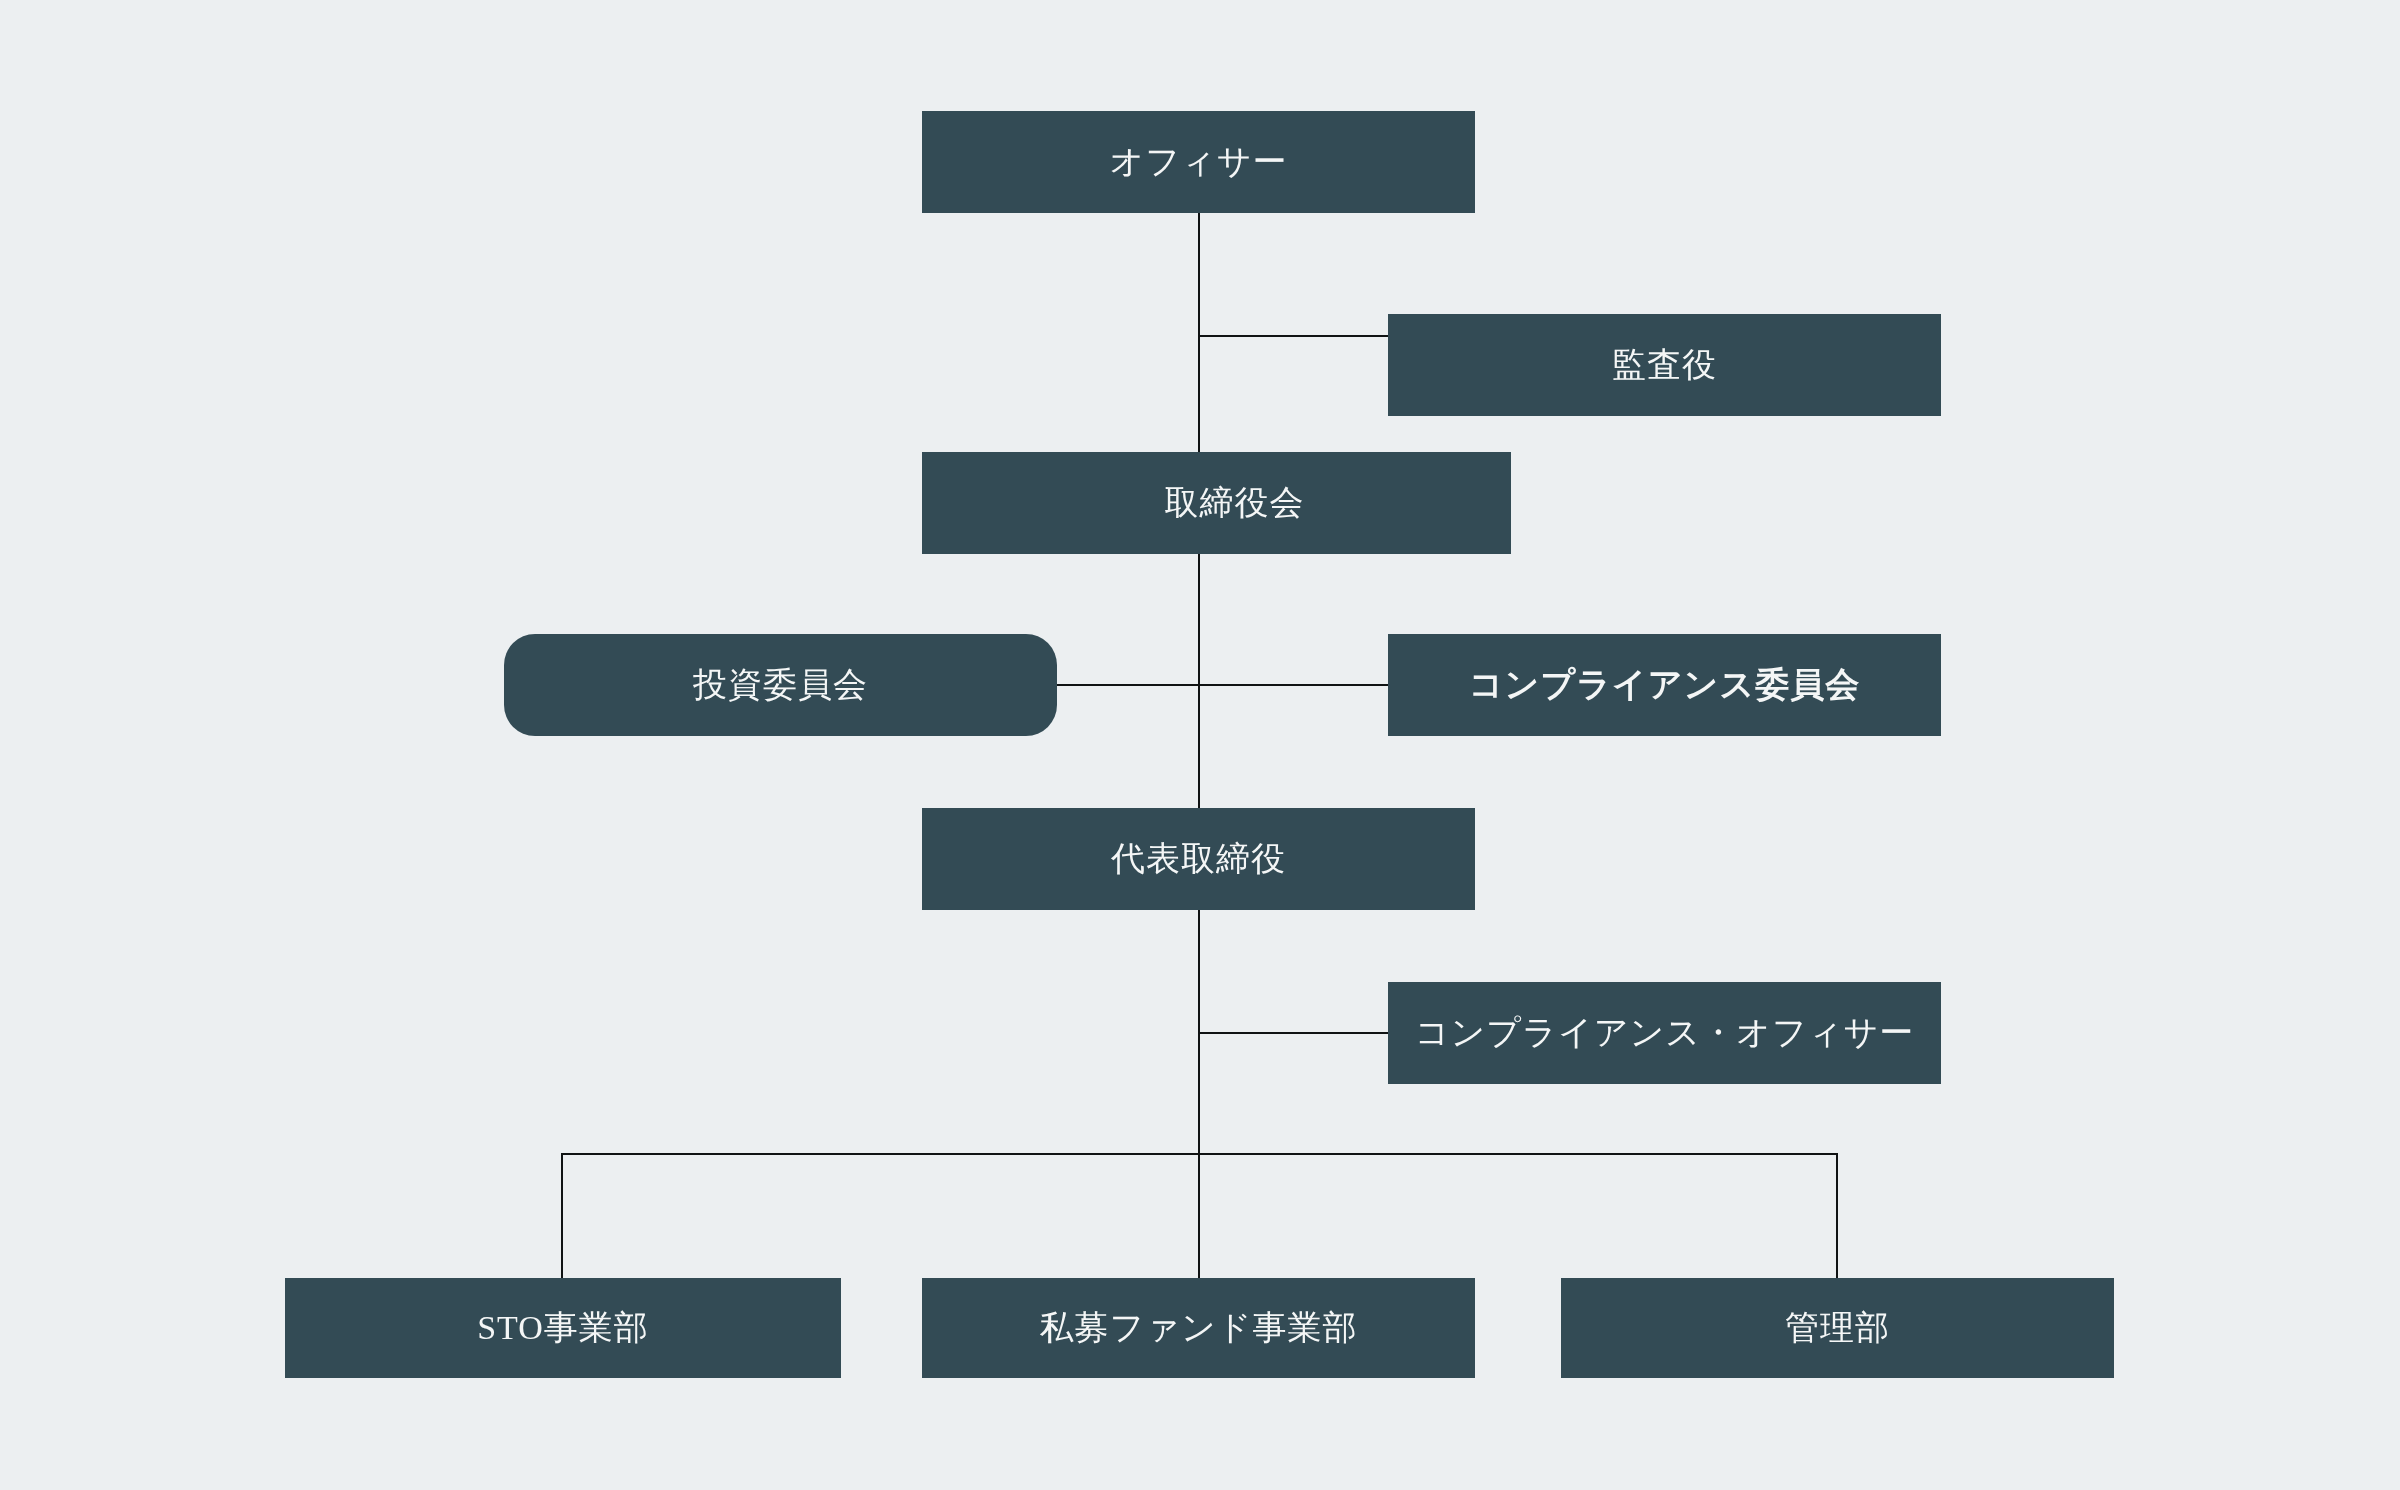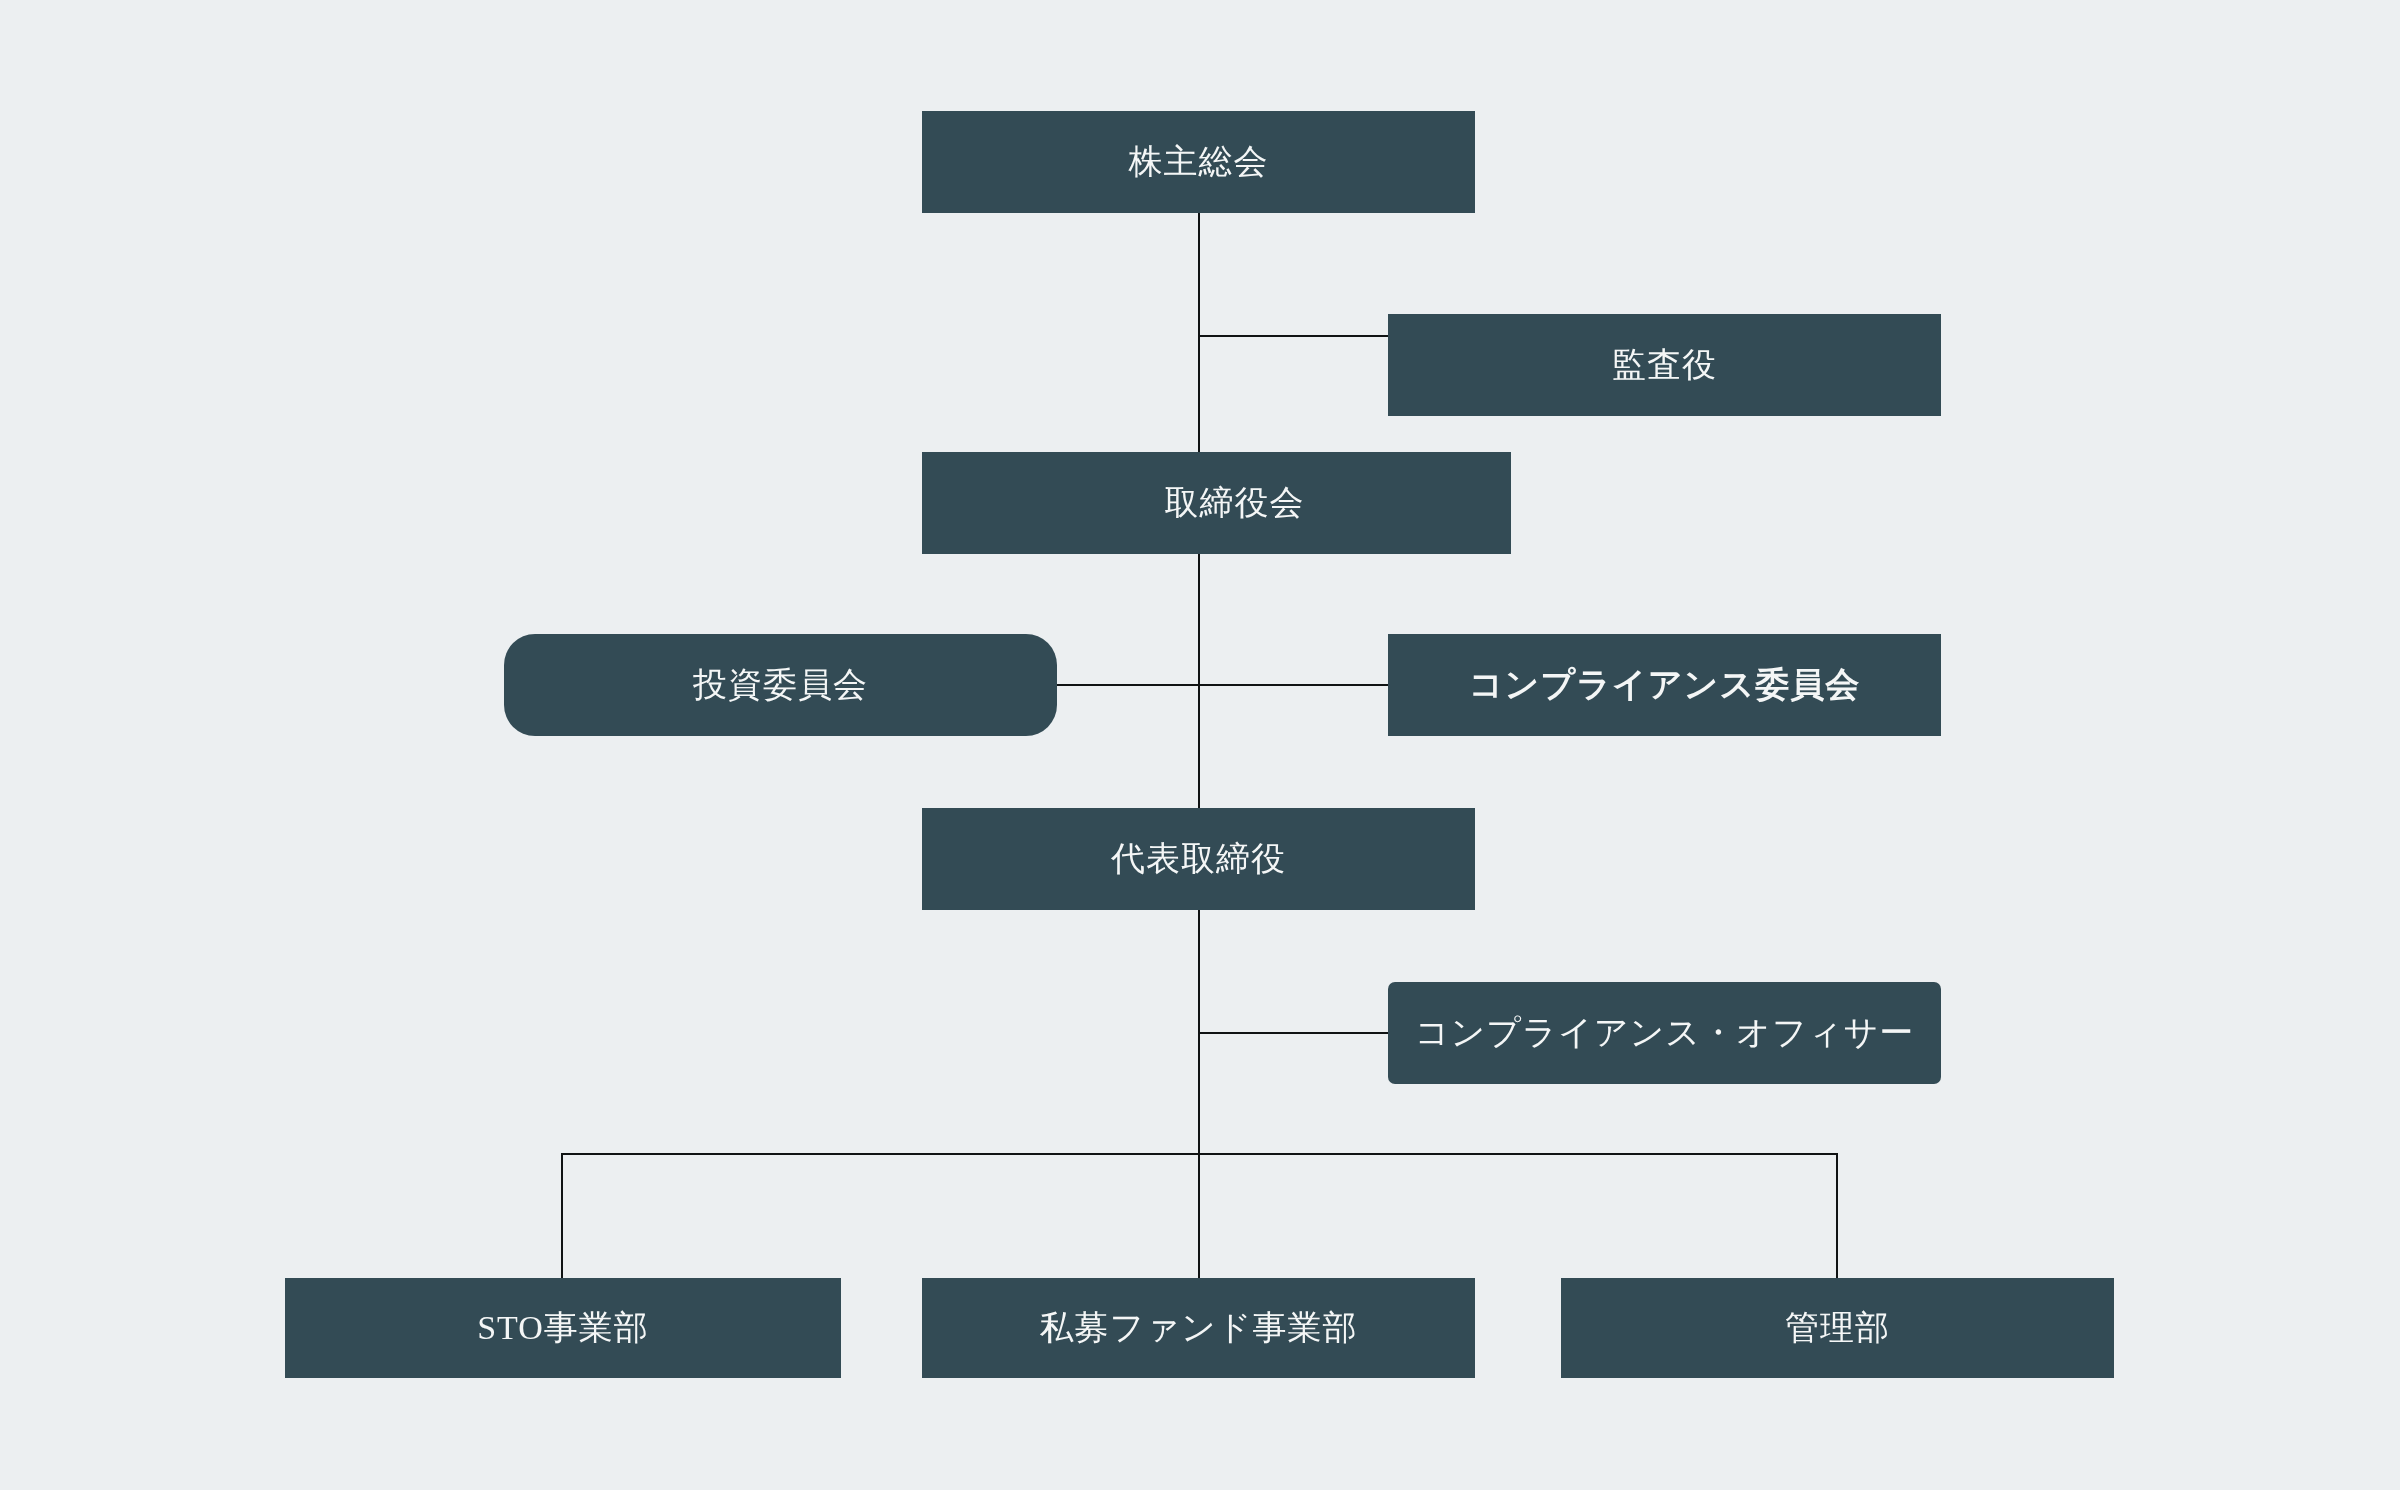--- a/index.html
+++ b/index.html
@@ -51,21 +51,21 @@
   <div class="conn h" style="left:1199px;top:335px;width:190px;"></div>
   <div class="conn v" style="left:1198px;top:554px;height:254px;"></div>
   <div class="conn h" style="left:1056px;top:684px;width:333px;"></div>
   <div class="conn v" style="left:1198px;top:910px;height:368px;"></div>
   <div class="conn h" style="left:1199px;top:1032px;width:190px;"></div>
   <div class="conn h" style="left:561px;top:1153px;width:1277px;"></div>
   <div class="conn v" style="left:561px;top:1154px;height:124px;"></div>
   <div class="conn v" style="left:1836px;top:1154px;height:124px;"></div>
 
   <div class="node" style="left:922px;top:111px;">
-    <span>株主総会</span>
+    <span>オフィサー</span>
   </div>
 
   <div class="node" style="left:1388px;top:286px;margin-top:28px;">
     <span>監査役</span>
   </div>
 
   <div class="node" style="left:922px;top:452px;padding-left:36px;">
     <span>取締役会</span>
   </div>
 
@@ -74,21 +74,21 @@
   </div>
 
   <div class="node" style="left:1388px;top:634px;font-weight:bold;">
     <span>コンプライアンス委員会</span>
   </div>
 
   <div class="node" style="left:922px;top:808px;">
     <span>代表取締役</span>
   </div>
 
-  <div class="node" style="left:1388px;top:982px;border-radius:7px;">
+  <div class="node" style="left:1388px;top:982px;">
     <span>コンプライアンス・オフィサー</span>
   </div>
 
   <div class="node" style="left:285px;top:1278px;width:556px;height:100px;">
     <span>STO事業部</span>
   </div>
 
   <div class="node" style="left:922px;top:1278px;width:553px;height:100px;">
     <span>私募ファンド事業部</span>
   </div>

